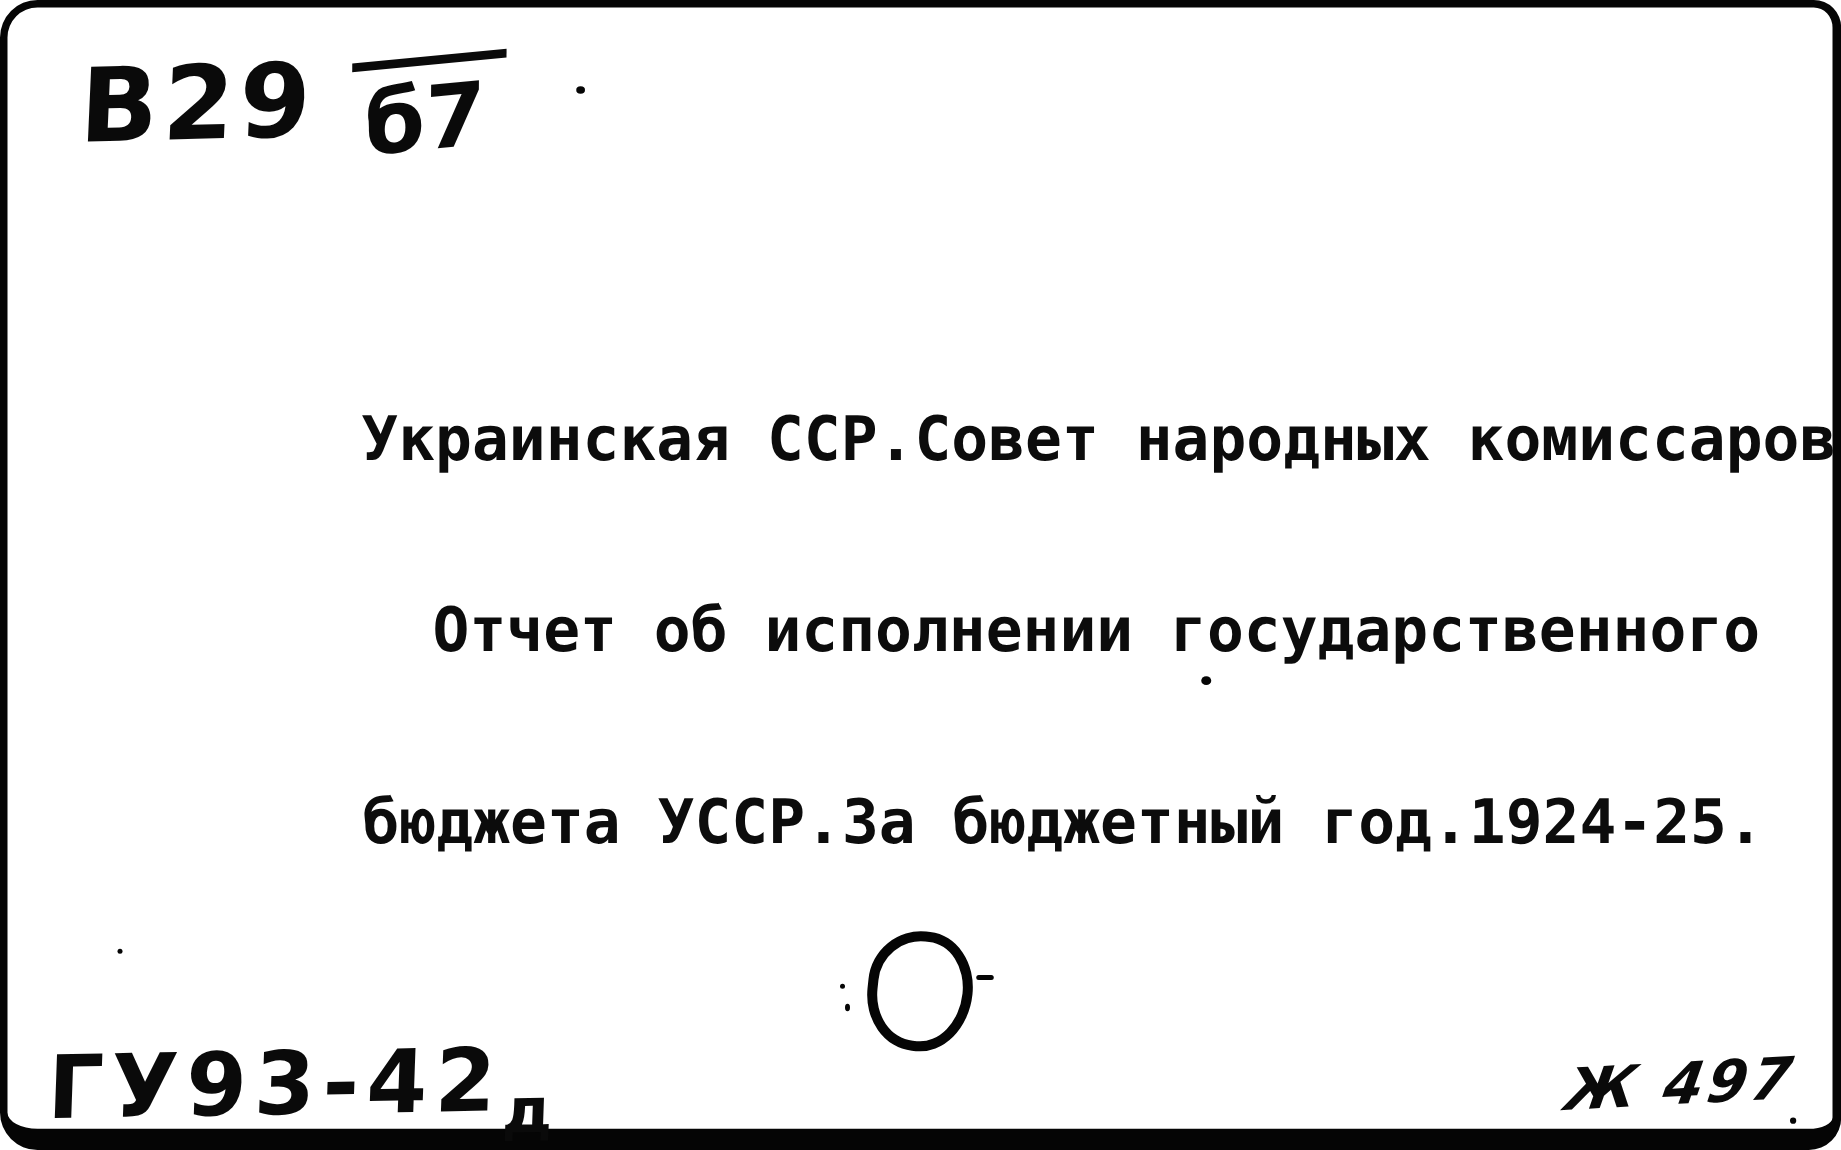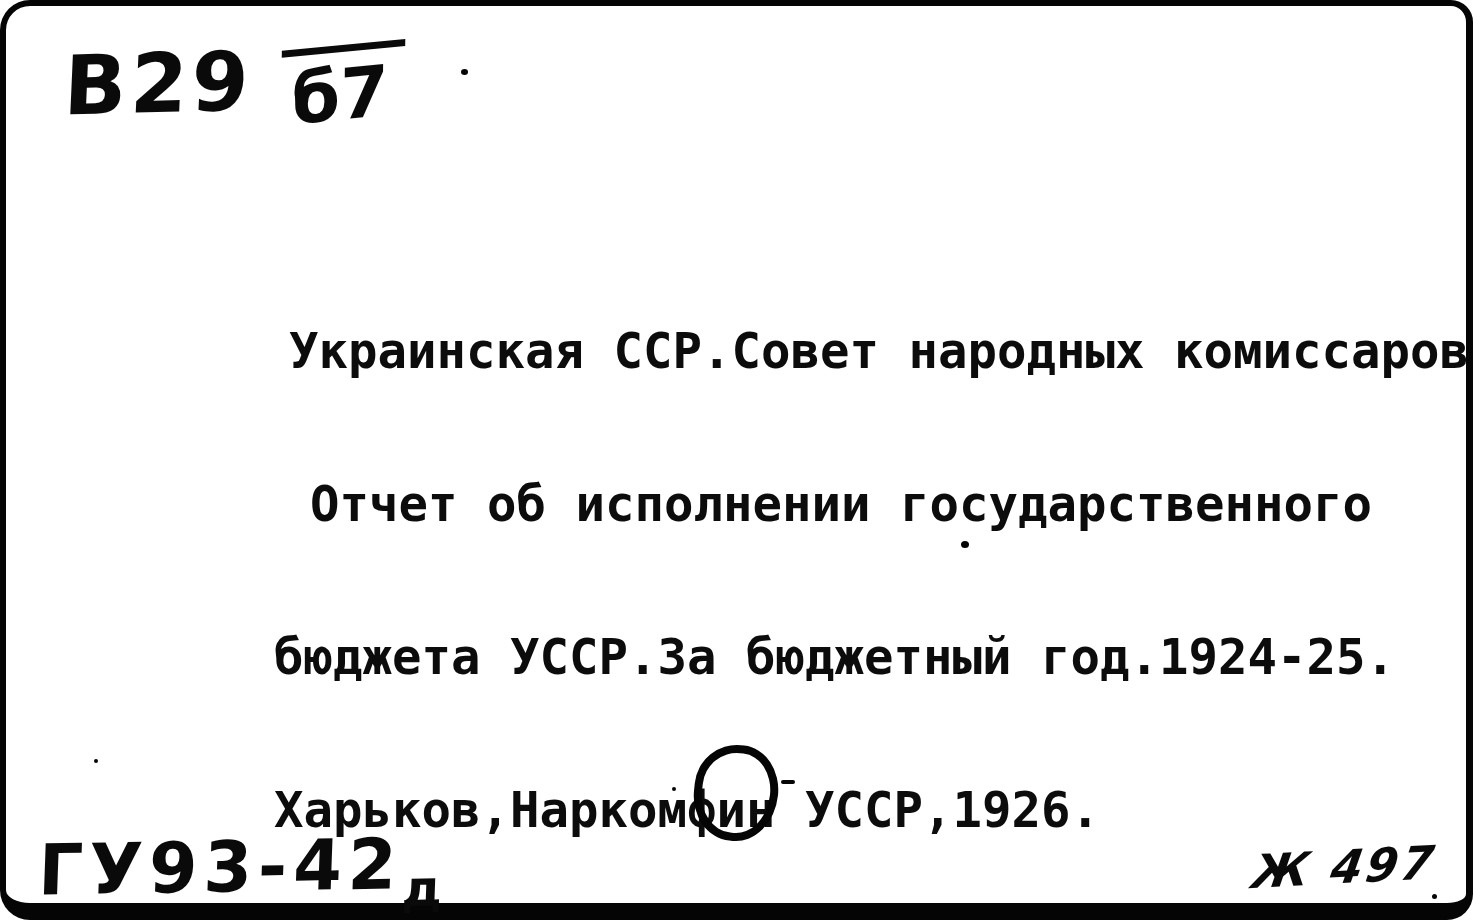--- a/index.html
+++ b/index.html
@@ -38,22 +38,22 @@
   }
   
   .body-text {
     position: absolute; left: 268px; top: 218px;
     font-family: "DejaVu Sans Mono", "Liberation Mono", monospace;
     font-size: 49px; font-weight: bold; line-height: 51px;
     color: #0c0c0c; white-space: pre;
     letter-spacing: 0px;
   }
   .body-text .line { height: 51px; }
-  .line-indent { margin-left: 36px; }
-  .line-flush  { margin-left: 0px; }
+  .line-indent { margin-left: 72px; }
+  .line-flush  { margin-left: 16px; }
   .line-first  { margin-left: 15px; }
   
   .hole-circle {
     position: absolute; left: 688px; top: 739px;
     width: 84px; height: 96px;
     border: 8px solid #050505;
     border-radius: 52% 48% 50% 50% / 46% 50% 54% 50%;
     transform: rotate(6deg);
     background: transparent;
   }
@@ -94,21 +94,20 @@
 
   <div class="callnum">
     <span class="callnum-main">В29</span>
     <span class="callnum-sub">б7</span>
   </div>
 
   <div class="body-text">
     <div class="line line-first">Украинская ССР.Совет народных комиссаров</div>
     <div class="line line-indent">Отчет об исполнении государственного</div>
     <div class="line line-flush">бюджета УССР.За бюджетный год.1924-25.</div>
-    <div class="line line-flush">Харьков,Наркомфин УССР,1926.</div>
     
   </div>
 
   <div class="hole-circle"></div>
 
   <div class="accession">
     <span>ГУ93-42</span><span class="accession-sub">д</span>
   </div>
 
   <div class="inv-mark">Ж 497</div>

